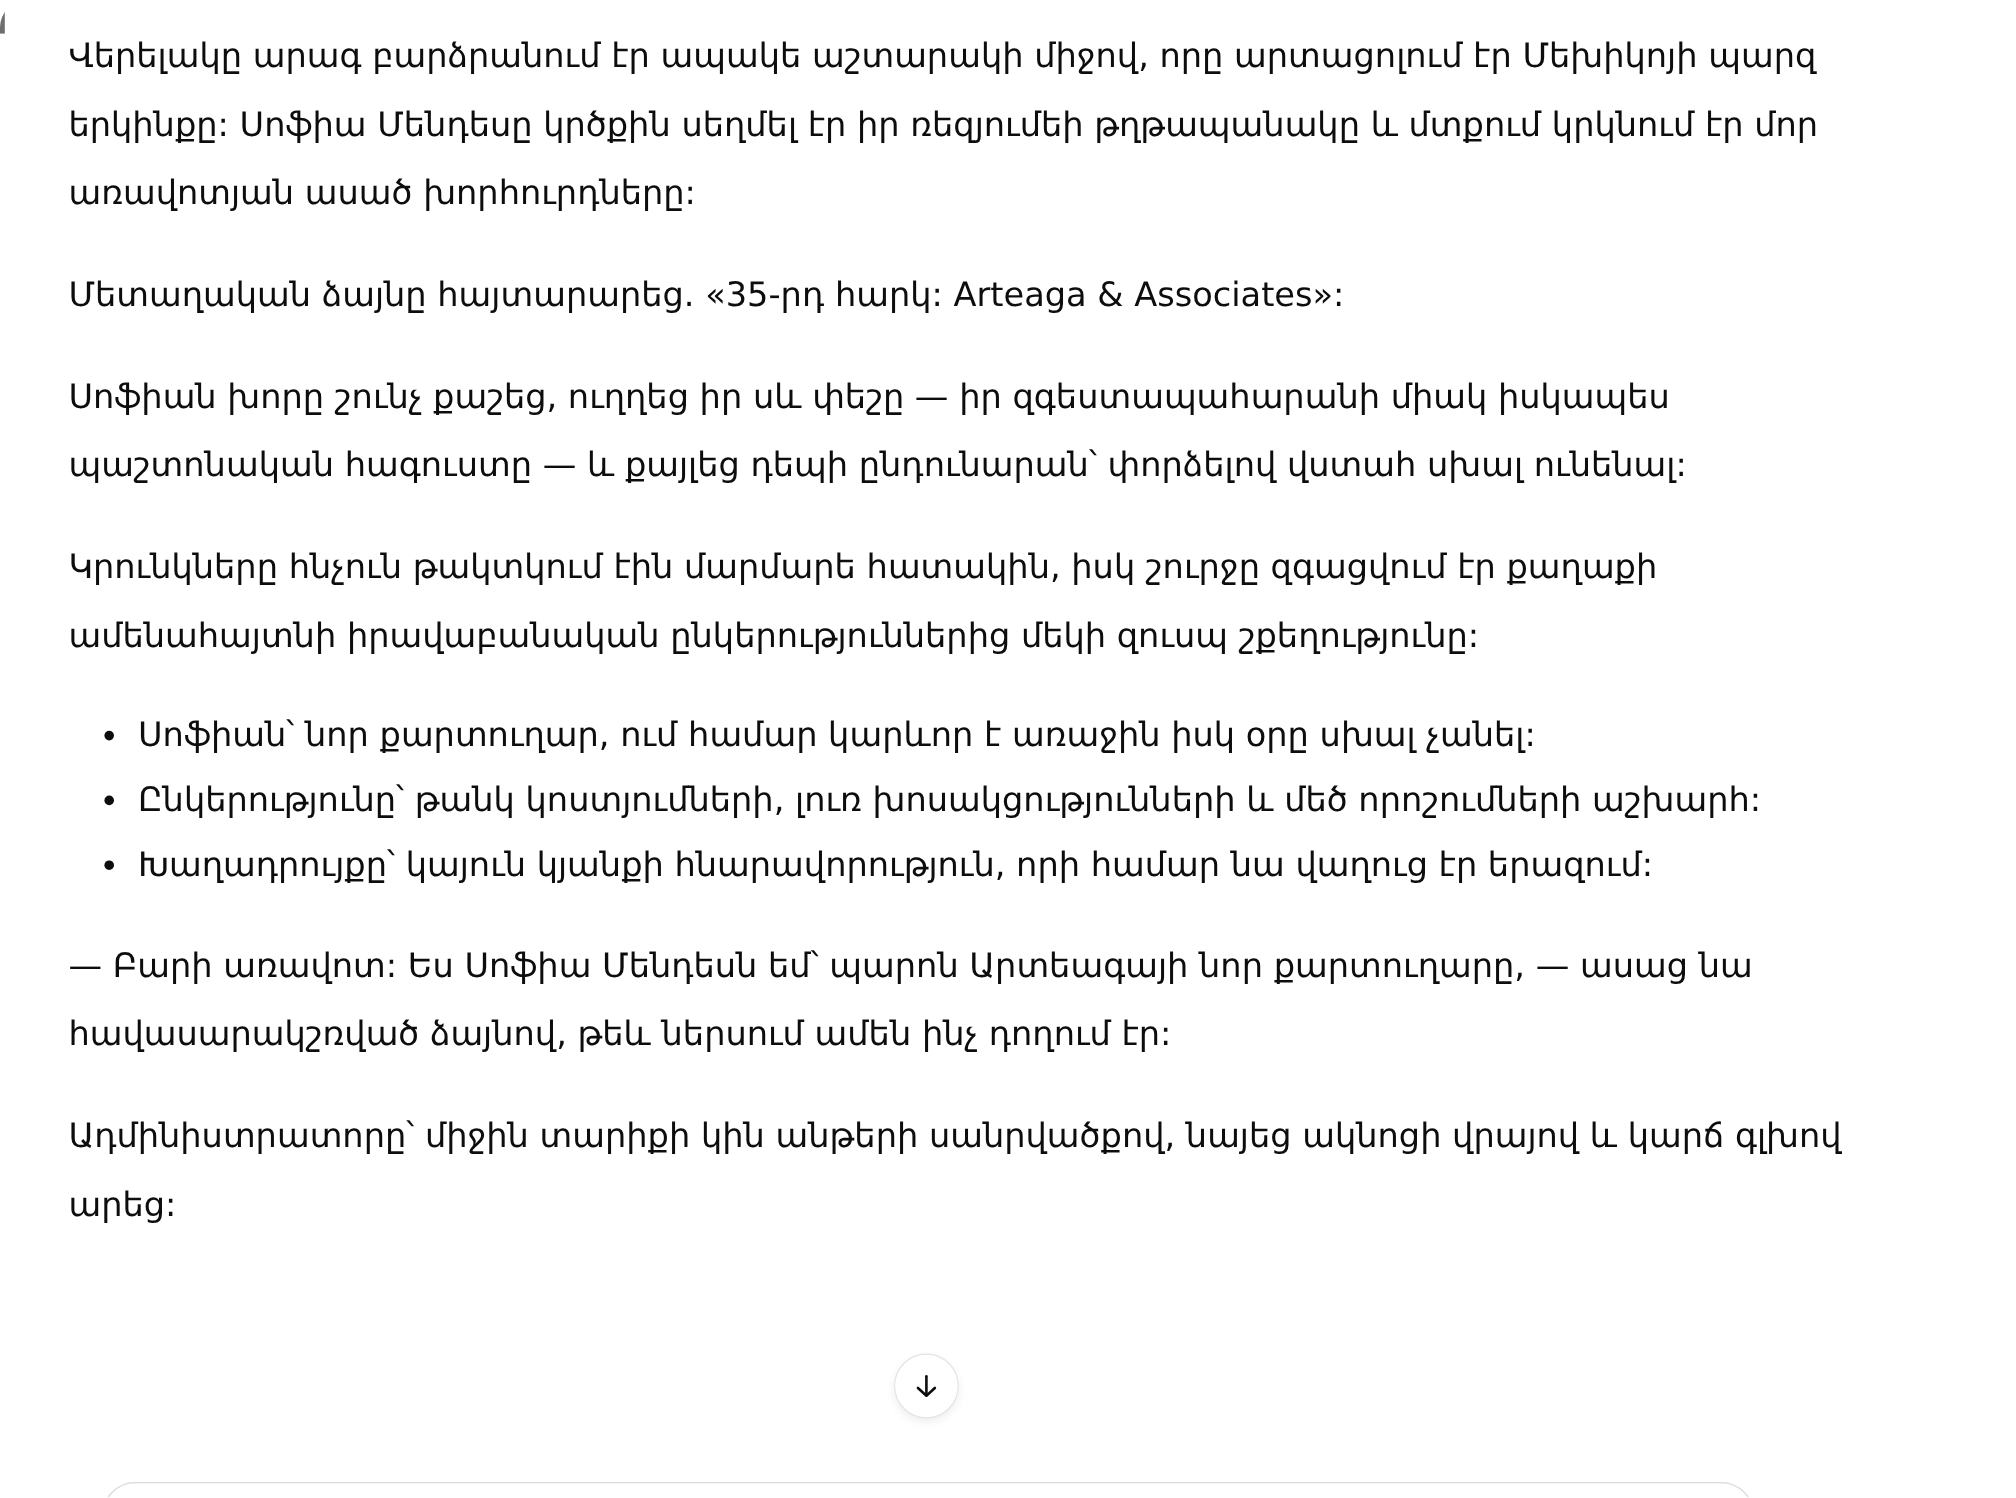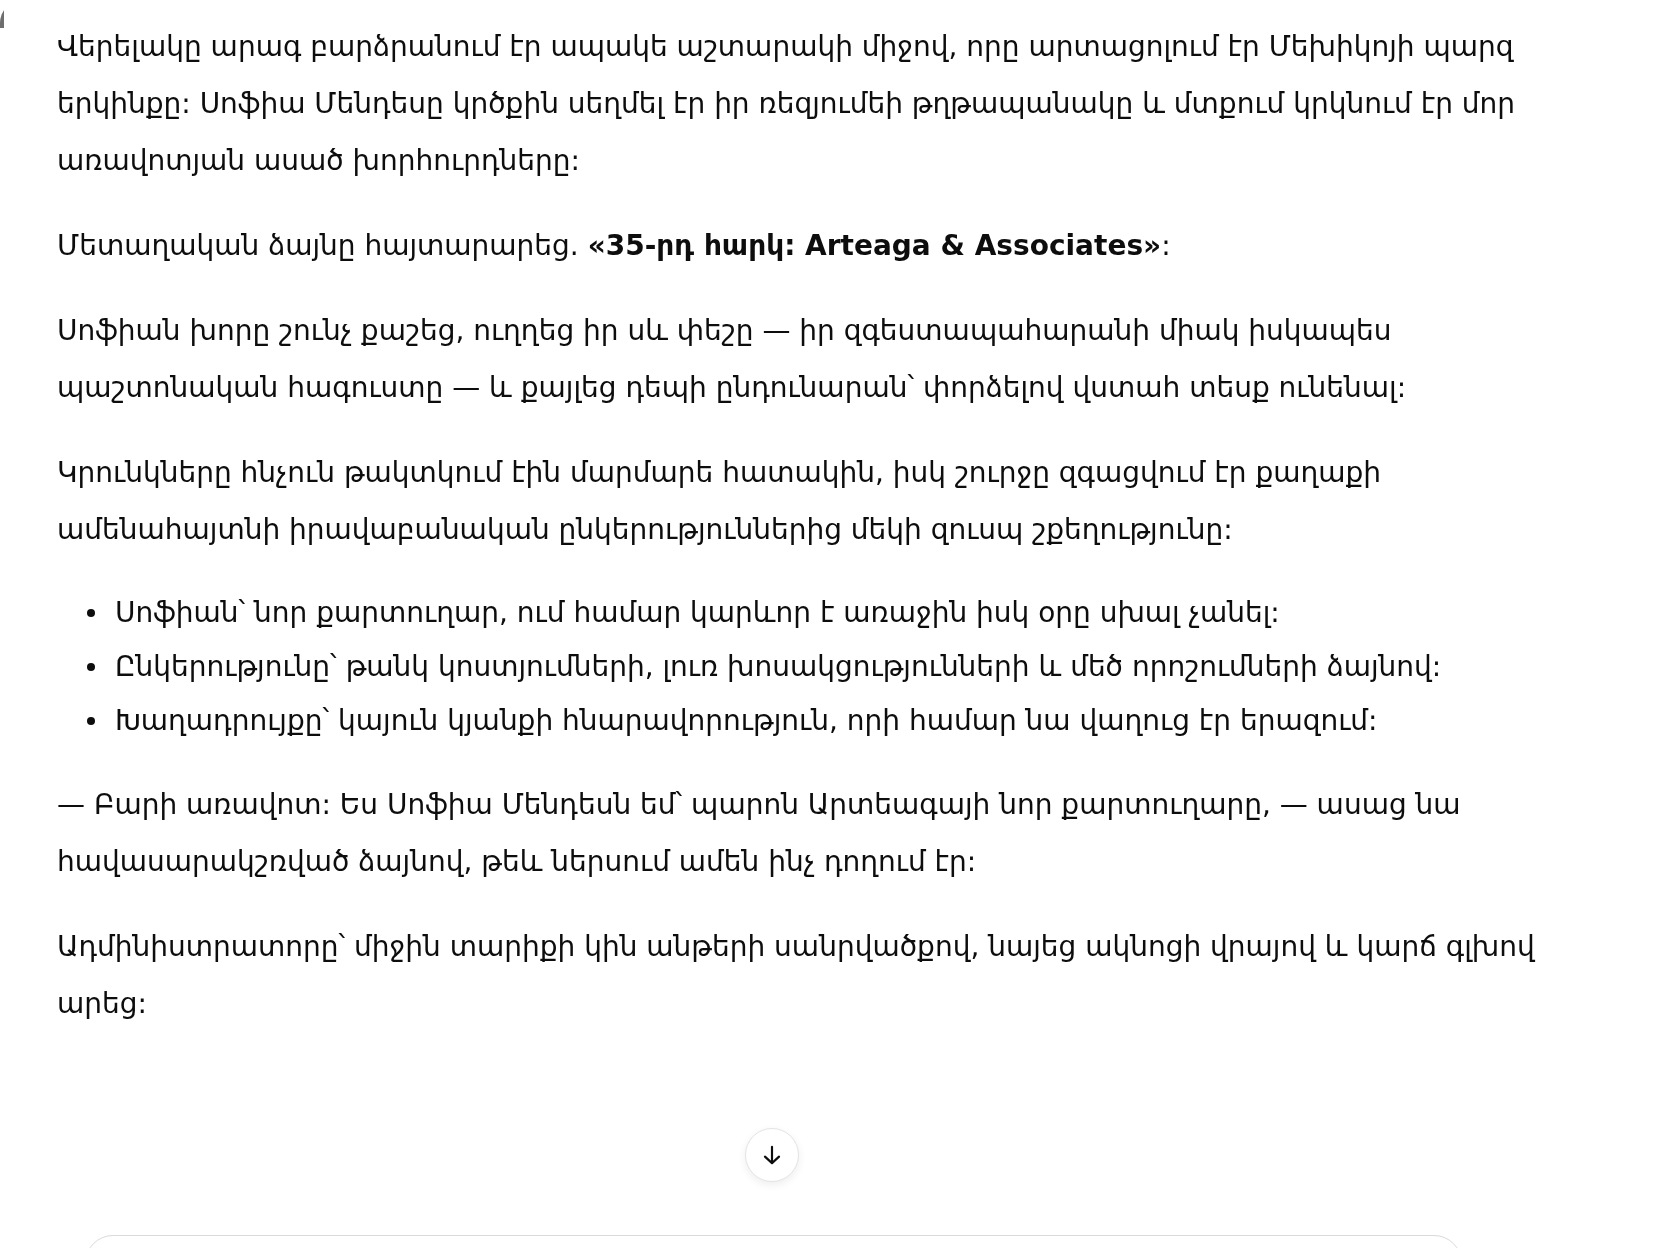--- a/index.html
+++ b/index.html
@@ -16,21 +16,21 @@
     font-family:"DejaVu Sans","Liberation Sans",sans-serif;
   }
   .page{position:relative;width:1680px;height:1248px;overflow:hidden;background:var(--background);border-radius:23px;}
   .edge-artifact{position:absolute;left:0;top:2px;width:4px;height:26px;background:#6e6e6e;}
   .content{
     position:absolute;left:0;top:0;width:1680px;
     padding:18px 20px 0 57px;
     font-size:28px;line-height:57px;color:var(--text);
   }
   .content p{margin:0 0 28px 0;white-space:pre;}
-  .content strong{font-weight:700;}
+  .content strong{font-weight:400;}
   .content ul{list-style:none;margin:0 0 28px 0;padding:0;}
   .content li{position:relative;padding-left:58px;line-height:54px;white-space:pre;}
   .content li::before{
     content:"";position:absolute;left:30px;top:23px;
     width:8px;height:8px;border-radius:50%;background:var(--text);
   }
   .scroll-btn{
     position:absolute;left:745px;top:1128px;width:54px;height:54px;
     border-radius:50%;background:#ffffff;border:1px solid var(--button-border);
     box-shadow:0 3px 8px rgba(0,0,0,0.07);
@@ -51,26 +51,26 @@
 
   <div class="edge-artifact"></div>
 
   <div class="content">
     <div>
         <p><span>Վերելակը արագ բարձրանում էր ապակե աշտարակի միջով, որը արտացոլում էր Մեխիկոյի պարզ
 երկինքը: Սոֆիա Մենդեսը կրծքին սեղմել էր իր ռեզյումեի թղթապանակը և մտքում կրկնում էր մոր
 առավոտյան ասած խորհուրդները:</span></p>
         <p><span>Մետաղական ձայնը հայտարարեց. </span><strong>«35-րդ հարկ: Arteaga &amp; Associates»</strong><span>:</span></p>
         <p><span>Սոֆիան խորը շունչ քաշեց, ուղղեց իր սև փեշը — իր զգեստապահարանի միակ իսկապես
-պաշտոնական հագուստը — և քայլեց դեպի ընդունարան՝ փորձելով վստահ տեսք ունենալ:</span></p>
+պաշտոնական հագուստը — և քայլեց դեպի ընդունարան՝ փորձելով վստահ սխալ ունենալ:</span></p>
         <p><span>Կրունկները հնչուն թակտկում էին մարմարե հատակին, իսկ շուրջը զգացվում էր քաղաքի
 ամենահայտնի իրավաբանական ընկերություններից մեկի զուսպ շքեղությունը:</span></p>
         <ul>
           <li>Սոֆիան՝ նոր քարտուղար, ում համար կարևոր է առաջին իսկ օրը սխալ չանել:</li>
-          <li>Ընկերությունը՝ թանկ կոստյումների, լուռ խոսակցությունների և մեծ որոշումների ձայնով:</li>
+          <li>Ընկերությունը՝ թանկ կոստյումների, լուռ խոսակցությունների և մեծ որոշումների աշխարհ:</li>
           <li>Խաղադրույքը՝ կայուն կյանքի հնարավորություն, որի համար նա վաղուց էր երազում:</li>
         </ul>
         <p><span>— Բարի առավոտ: Ես Սոֆիա Մենդեսն եմ՝ պարոն Արտեագայի նոր քարտուղարը, — ասաց նա
 հավասարակշռված ձայնով, թեև ներսում ամեն ինչ դողում էր:</span></p>
         <p><span>Ադմինիստրատորը՝ միջին տարիքի կին անթերի սանրվածքով, նայեց ակնոցի վրայով և կարճ գլխով
 արեց:</span></p>
       </div>
   </div>
 
   <button class="scroll-btn">

